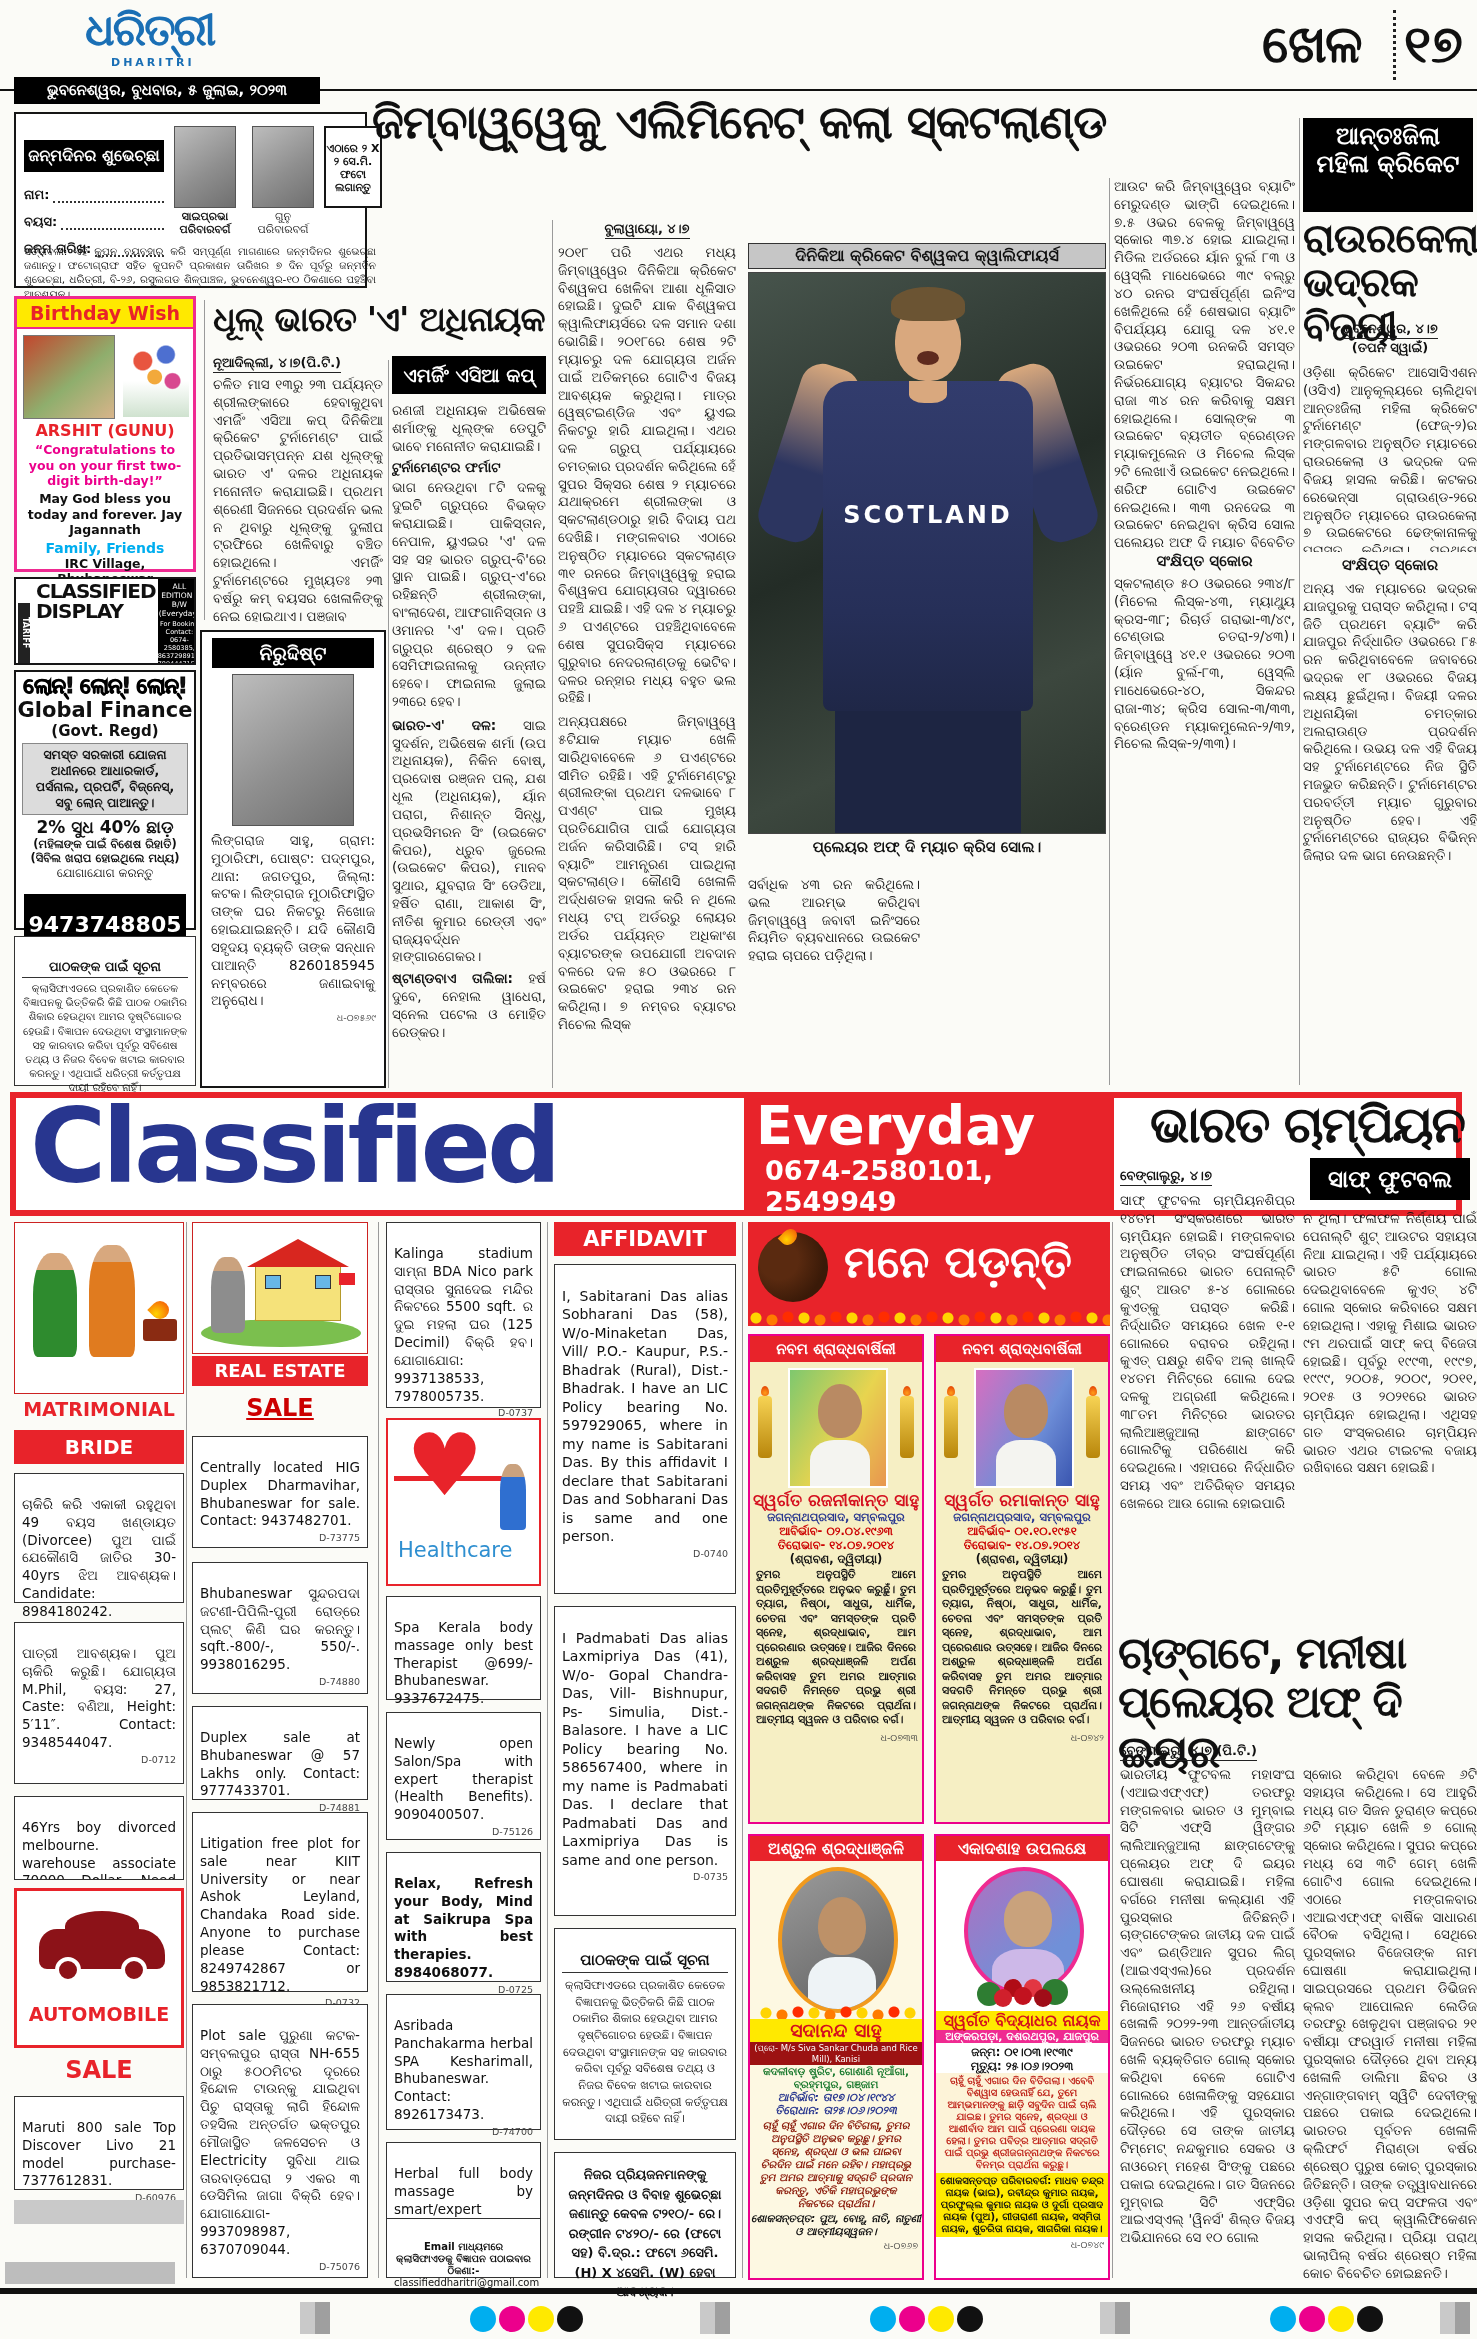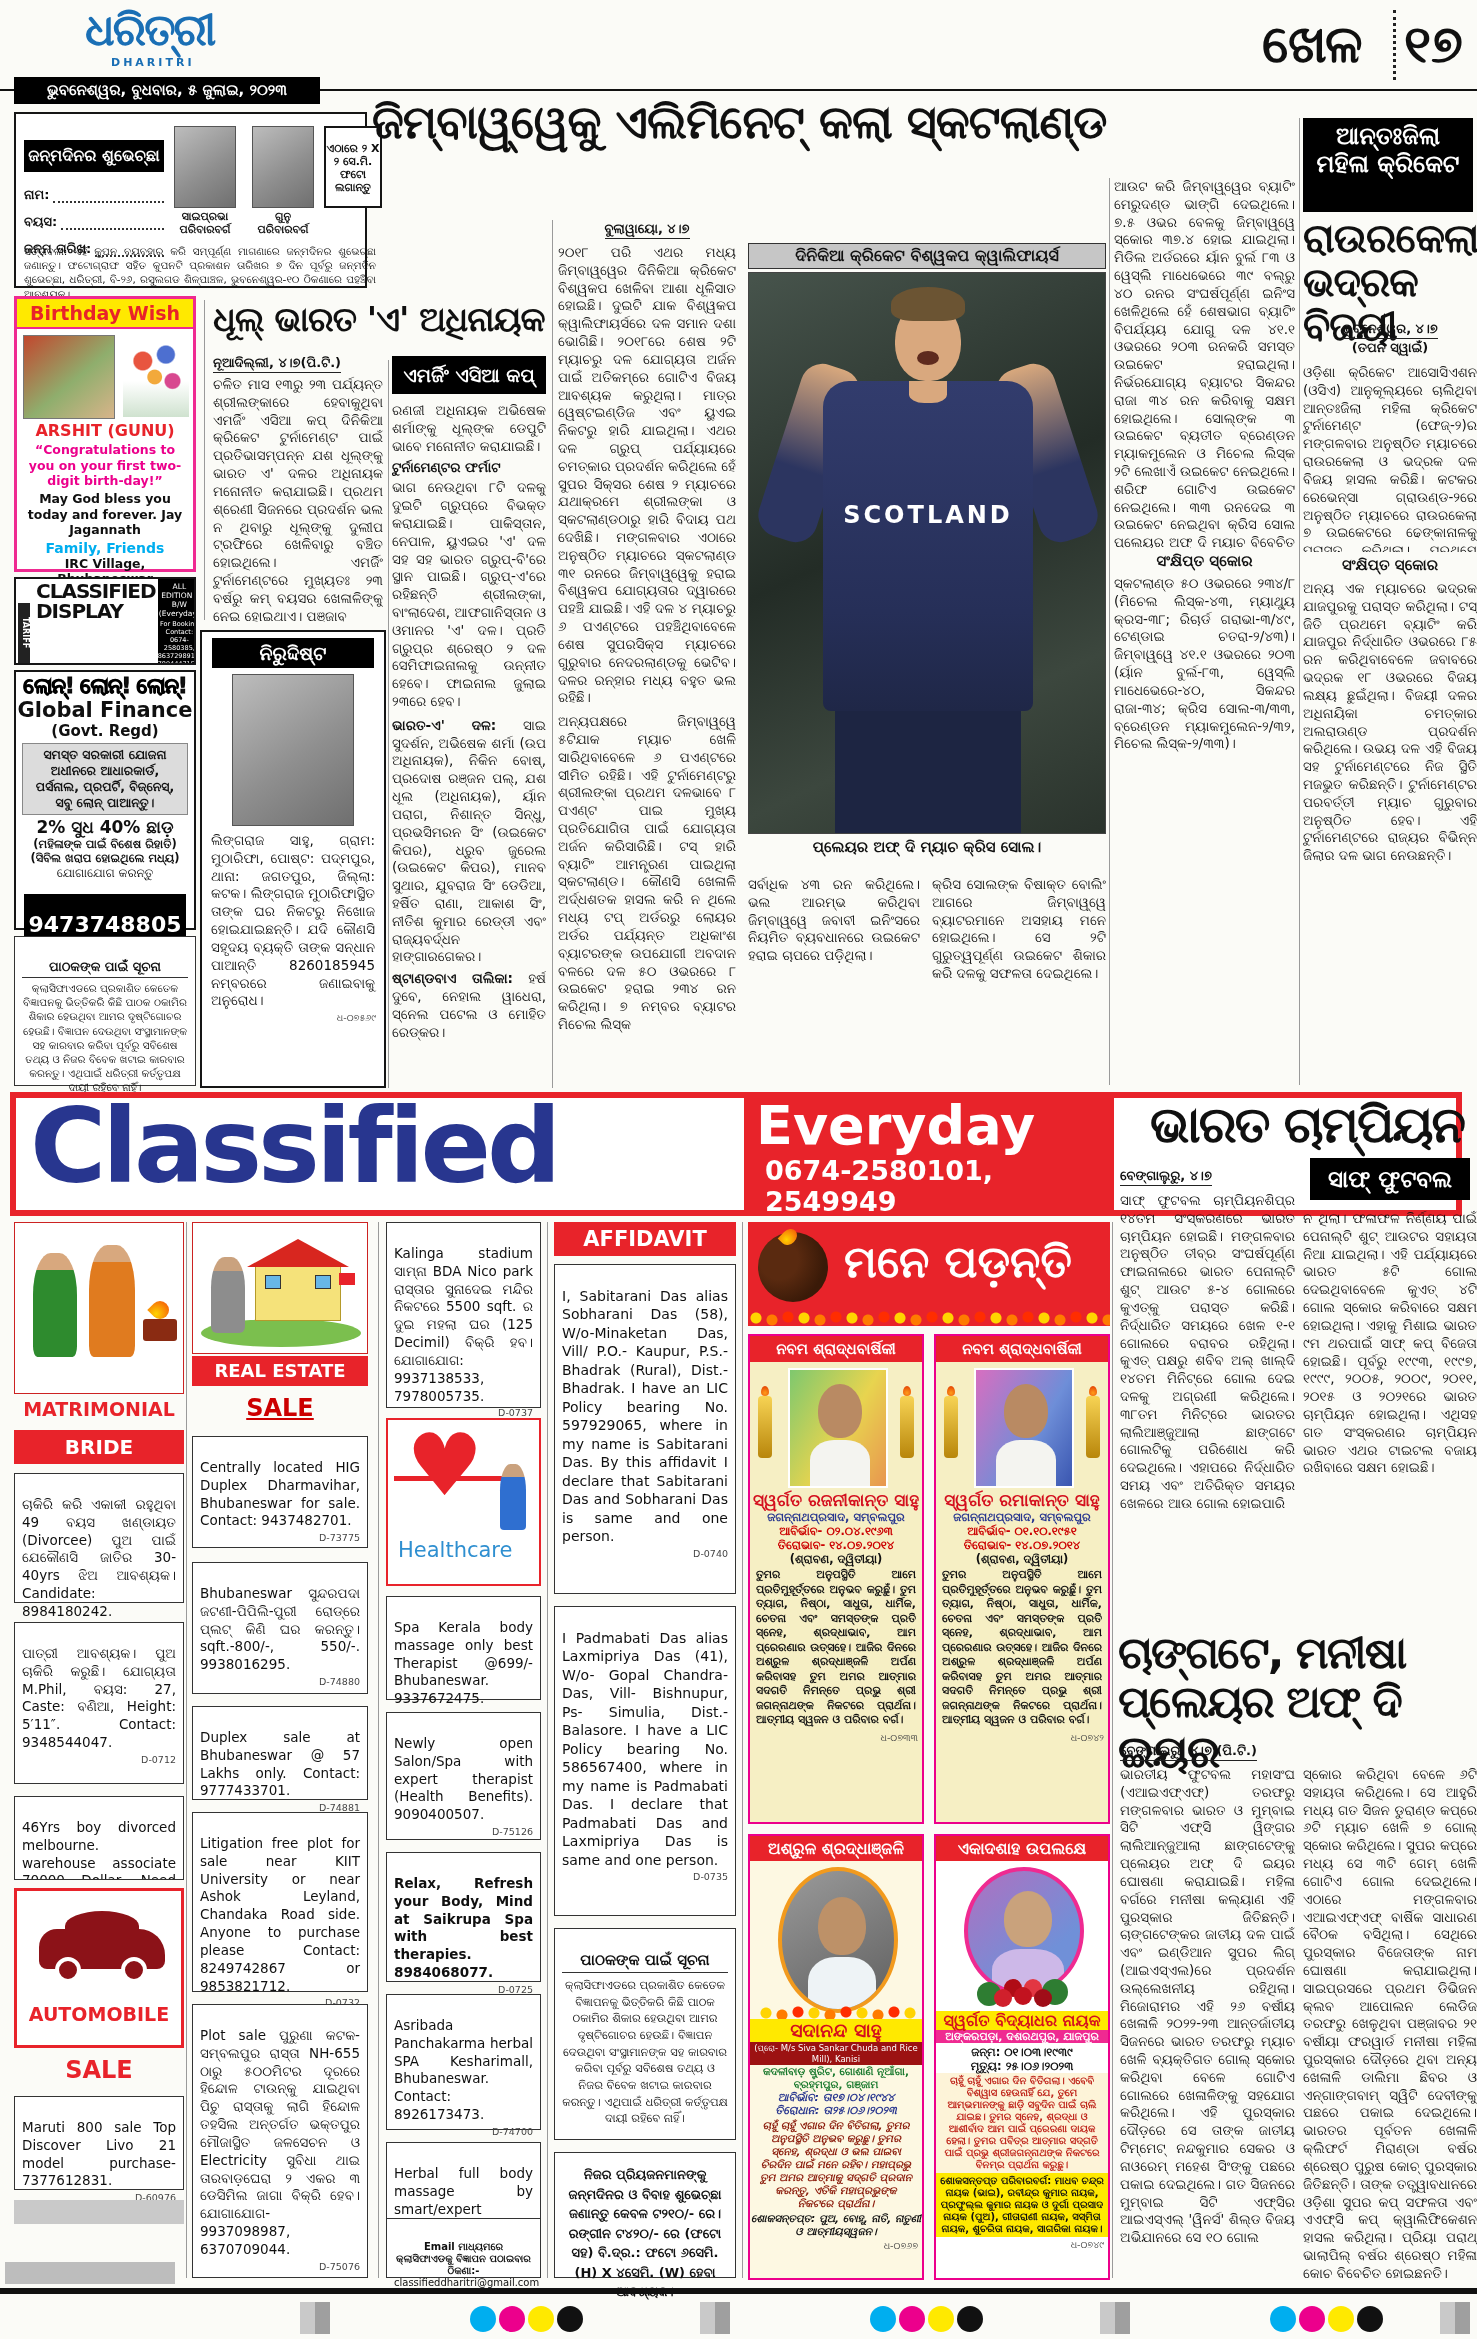--- a/index.html
+++ b/index.html
@@ -65,21 +65,21 @@
           <span class="lbl">ଜନ୍ମ ତାରିଖ:</span>
           <span class="dl"></span>
         </div>
     </div>
     <div class="abs photo-gray" style="left:158px;top:12px;width:62px;height:82px"></div>
     <div class="abs ctr" style="left:148px;top:96px;width:82px;font-size:11px;font-weight:bold">
       <div>ସାଇପ୍ରଭା</div>
       <div>ପରିବାରବର୍ଗ</div>
     </div>
     <div class="abs photo-gray" style="left:236px;top:12px;width:62px;height:82px"></div>
-    <div class="abs ctr" style="left:226px;top:96px;width:82px;font-size:11px;font-weight:bold">
+    <div class="abs ctr" style="left:226px;top:96px;width:82px;font-size:11px;font-weight:normal">
       <div>ଗୁନୁ</div>
       <div>ପରିବାରବର୍ଗ</div>
     </div>
     <div class="abs bx ctr" style="left:308px;top:12px;width:58px;height:82px;font-size:11px;font-weight:bold;padding-top:14px">ଏଠାରେ ୨ X ୨ ସେ.ମି. ଫଟୋ ଲଗାନ୍ତୁ</div>
     <div class="abs jsm" style="left:8px;top:130px;width:352px;font-size:10.5px;line-height:1.35">ସର୍ତ୍ତାବଳୀ: ଏହି କୁପନ ବ୍ୟବହାର କରି ସମ୍ପୂର୍ଣ୍ଣ ମାଗଣାରେ ଜନ୍ମଦିନର ଶୁଭେଚ୍ଛା ଜଣାନ୍ତୁ। ଫଟୋଗ୍ରାଫ ସହିତ କୁପନଟି ପ୍ରକାଶନ ତାରିଖର ୭ ଦିନ ପୂର୍ବରୁ ଜନ୍ମଦିନ ଶୁଭେଚ୍ଛା, ଧରିତ୍ରୀ, ବି-୨୬, ରସୁଲଗଡ ଶିଳ୍ପାଞ୍ଚଳ, ଭୁବନେଶ୍ୱର-୧୦ ଠିକଣାରେ ପହଞ୍ଚିବା ଆବଶ୍ୟକ।</div>
   </div>
 
   <div class="abs hl-main" style="left:372px;top:98px;width:790px">ଜିମ୍ବାୱ୍ୱେକୁ ଏଲିମିନେଟ୍ କଲା ସ୍କଟଲାଣ୍ଡ</div>
   <div class="abs tagbox" style="left:1303px;top:118px;width:170px;height:94px;font-size:24px;padding-top:4px">
     <div>ଆନ୍ତଃଜିଲା</div>
@@ -101,21 +101,20 @@
     <div class="abs" style="left:168px;top:78px;width:22px;height:14px;border-radius:50%;background:#5e2a1e"></div>
     <div class="abs" style="left:74px;top:108px;width:210px;height:330px;background:linear-gradient(180deg,#323c6d,#262f58 70%,#1f2747);border-radius:26px 26px 8px 8px">
       <div class="abs" style="left:86px;top:0;width:38px;height:22px;background:#d9a87e;border-radius:0 0 40% 40%"></div>
       <div class="ctr" style="margin-top:120px;color:#fff;font-weight:bold;font-size:24px;letter-spacing:3px">SCOTLAND</div>
     </div>
     <div class="abs" style="left:86px;top:438px;width:186px;height:124px;background:#1d2542"></div>
   </div>
   <div class="abs ctr b" style="left:748px;top:838px;width:358px;font-size:15px">ପ୍ଲେୟର ଅଫ୍ ଦି ମ୍ୟାଚ କ୍ରିସ ସୋଲ।</div>
 
   <div class="abs j" style="left:748px;top:876px;width:172px;height:210px;overflow:hidden">ସର୍ବାଧିକ ୪୩ ରନ କରିଥିଲେ। ଭଲ ଆରମ୍ଭ କରିଥିବା ଜିମ୍ବାୱ୍ୱେ ଜବାବୀ ଇନିଂସରେ ନିୟମିତ ବ୍ୟବଧାନରେ ଉଇକେଟ ହରାଇ ଚାପରେ ପଡ଼ିଥିଲା।</div>
-  <div class="abs j" style="left:932px;top:876px;width:174px;height:210px;overflow:hidden">କ୍ରିସ ସୋଲଙ୍କ ବିଷାକ୍ତ ବୋଲିଂ ଆଗରେ ଜିମ୍ବାୱ୍ୱେ ବ୍ୟାଟରମାନେ ଅସହାୟ ମନେ ହୋଇଥିଲେ। ସେ ୨ଟି ଗୁରୁତ୍ୱପୂର୍ଣ୍ଣ ଉଇକେଟ ଶିକାର କରି ଦଳକୁ ସଫଳତା ଦେଇଥିଲେ।</div>
 
   <div class="abs j" style="left:1114px;top:178px;width:181px;height:370px;overflow:hidden">ଆଉଟ କରି ଜିମ୍ବାୱ୍ୱେର ବ୍ୟାଟିଂ ମେରୁଦଣ୍ଡ ଭାଙ୍ଗି ଦେଇଥିଲେ। ୭.୫ ଓଭର ବେଳକୁ ଜିମ୍ବାୱ୍ୱେ ସ୍କୋର ୩୭.୪ ହୋଇ ଯାଇଥିଲା। ମିଡିଲ ଅର୍ଡରରେ ର୍ୟାନ ବୁର୍ଲ ୮୩ ଓ ୱେସ୍‌ଲି ମାଧେଭେରେ ୩୯ ବଲ୍‌ରୁ ୪୦ ରନର ସଂଘର୍ଷପୂର୍ଣ୍ଣ ଇନିଂସ ଖେଳିଥିଲେ ହେଁ ଶେଷଭାଗ ବ୍ୟାଟିଂ ବିପର୍ଯ୍ୟୟ ଯୋଗୁ ଦଳ ୪୧.୧ ଓଭରରେ ୨୦୩ ରନକରି ସମସ୍ତ ଉଇକେଟ ହରାଇଥିଲା। ନିର୍ଭରଯୋଗ୍ୟ ବ୍ୟାଟର ସିକନ୍ଦର ରାଜା ୩୪ ରନ କରିବାକୁ ସକ୍ଷମ ହୋଇଥିଲେ। ସୋଲ୍‌ଙ୍କ ୩ ଉଇକେଟ ବ୍ୟତୀତ ବ୍ରେଣ୍ଡନ ମ୍ୟାକମୁଲେନ ଓ ମିଚେଲ ଲିସ୍କ ୨ଟି ଲେଖାଏଁ ଉଇକେଟ ନେଇଥିଲେ। ଶରିଫ ଗୋଟିଏ ଉଇକେଟ ନେଇଥିଲେ। ୩୩ ରନଦେଇ ୩ ଉଇକେଟ ନେଇଥିବା କ୍ରିସ ସୋଲ ପ୍ଲେୟର ଅଫ୍ ଦି ମ୍ୟାଚ ବିବେଚିତ ହୋଇଥିଲେ।</div>
   <div class="abs ctr b" style="left:1114px;top:552px;width:181px;font-size:15px">ସଂକ୍ଷିପ୍ତ ସ୍କୋର</div>
   <div class="abs j" style="left:1114px;top:575px;width:181px;height:510px;overflow:hidden">ସ୍କଟଲାଣ୍ଡ ୫୦ ଓଭରରେ ୨୩୪/୮ (ମିଚେଲ ଲିସ୍କ-୪୩, ମ୍ୟାଥ୍ୟୁ କ୍ରସ-୩୮; ରିଚାର୍ଡ ଗରାଭା-୩/୪୯, ଟେଣ୍ଡାଇ ଚତରା-୨/୪୩)। ଜିମ୍ବାୱ୍ୱେ ୪୧.୧ ଓଭରରେ ୨୦୩ (ର୍ୟାନ ବୁର୍ଲ-୮୩, ୱେସ୍‌ଲି ମାଧେଭେରେ-୪୦, ସିକନ୍ଦର ରାଜା-୩୪; କ୍ରିସ ସୋଲ-୩/୩୩, ବ୍ରେଣ୍ଡନ ମ୍ୟାକମୁଲେନ-୨/୩୨, ମିଚେଲ ଲିସ୍କ-୨/୩୩)।</div>
 
   <div class="abs hl-side" style="left:1303px;top:216px;width:174px">
     <div>ରାଉରକେଲା,</div>
     <div>ଭଦ୍ରକ ବିଜୟୀ</div>
   </div>
   <div class="abs ctr" style="left:1303px;top:318px;width:174px"><span class="dateline">ଭୁବନେଶ୍ୱର, ୪।୭</span></div>

